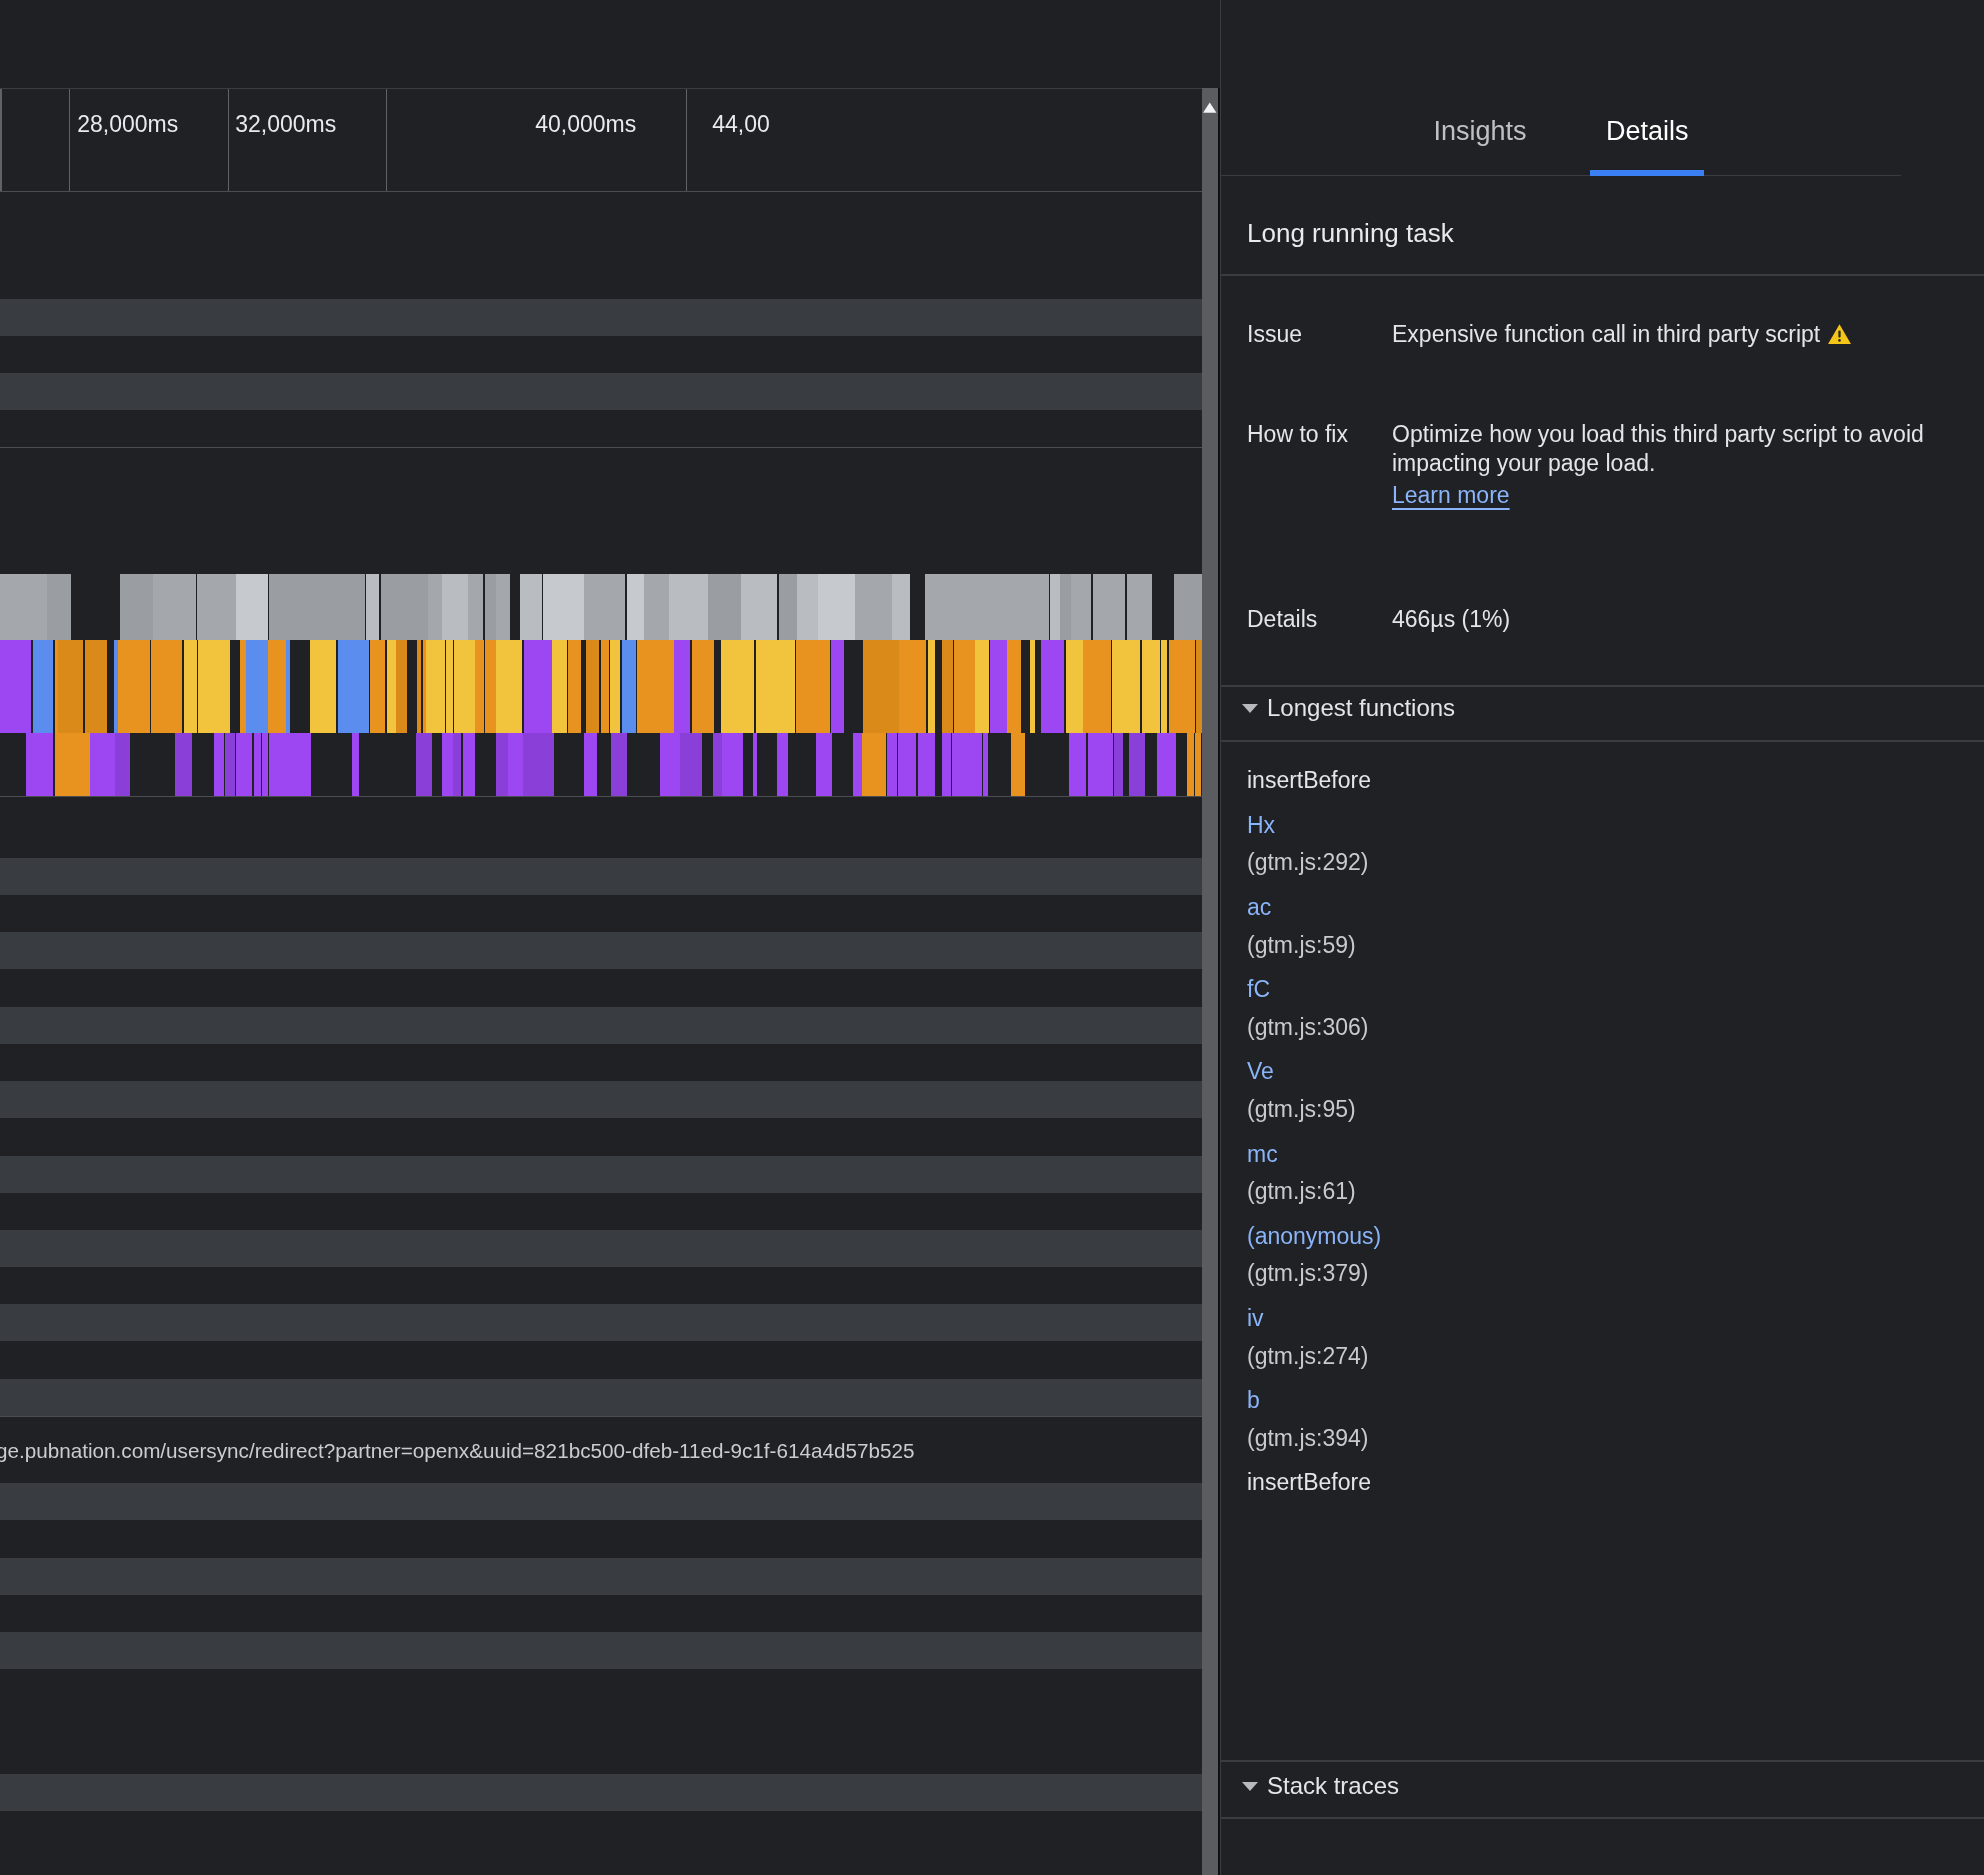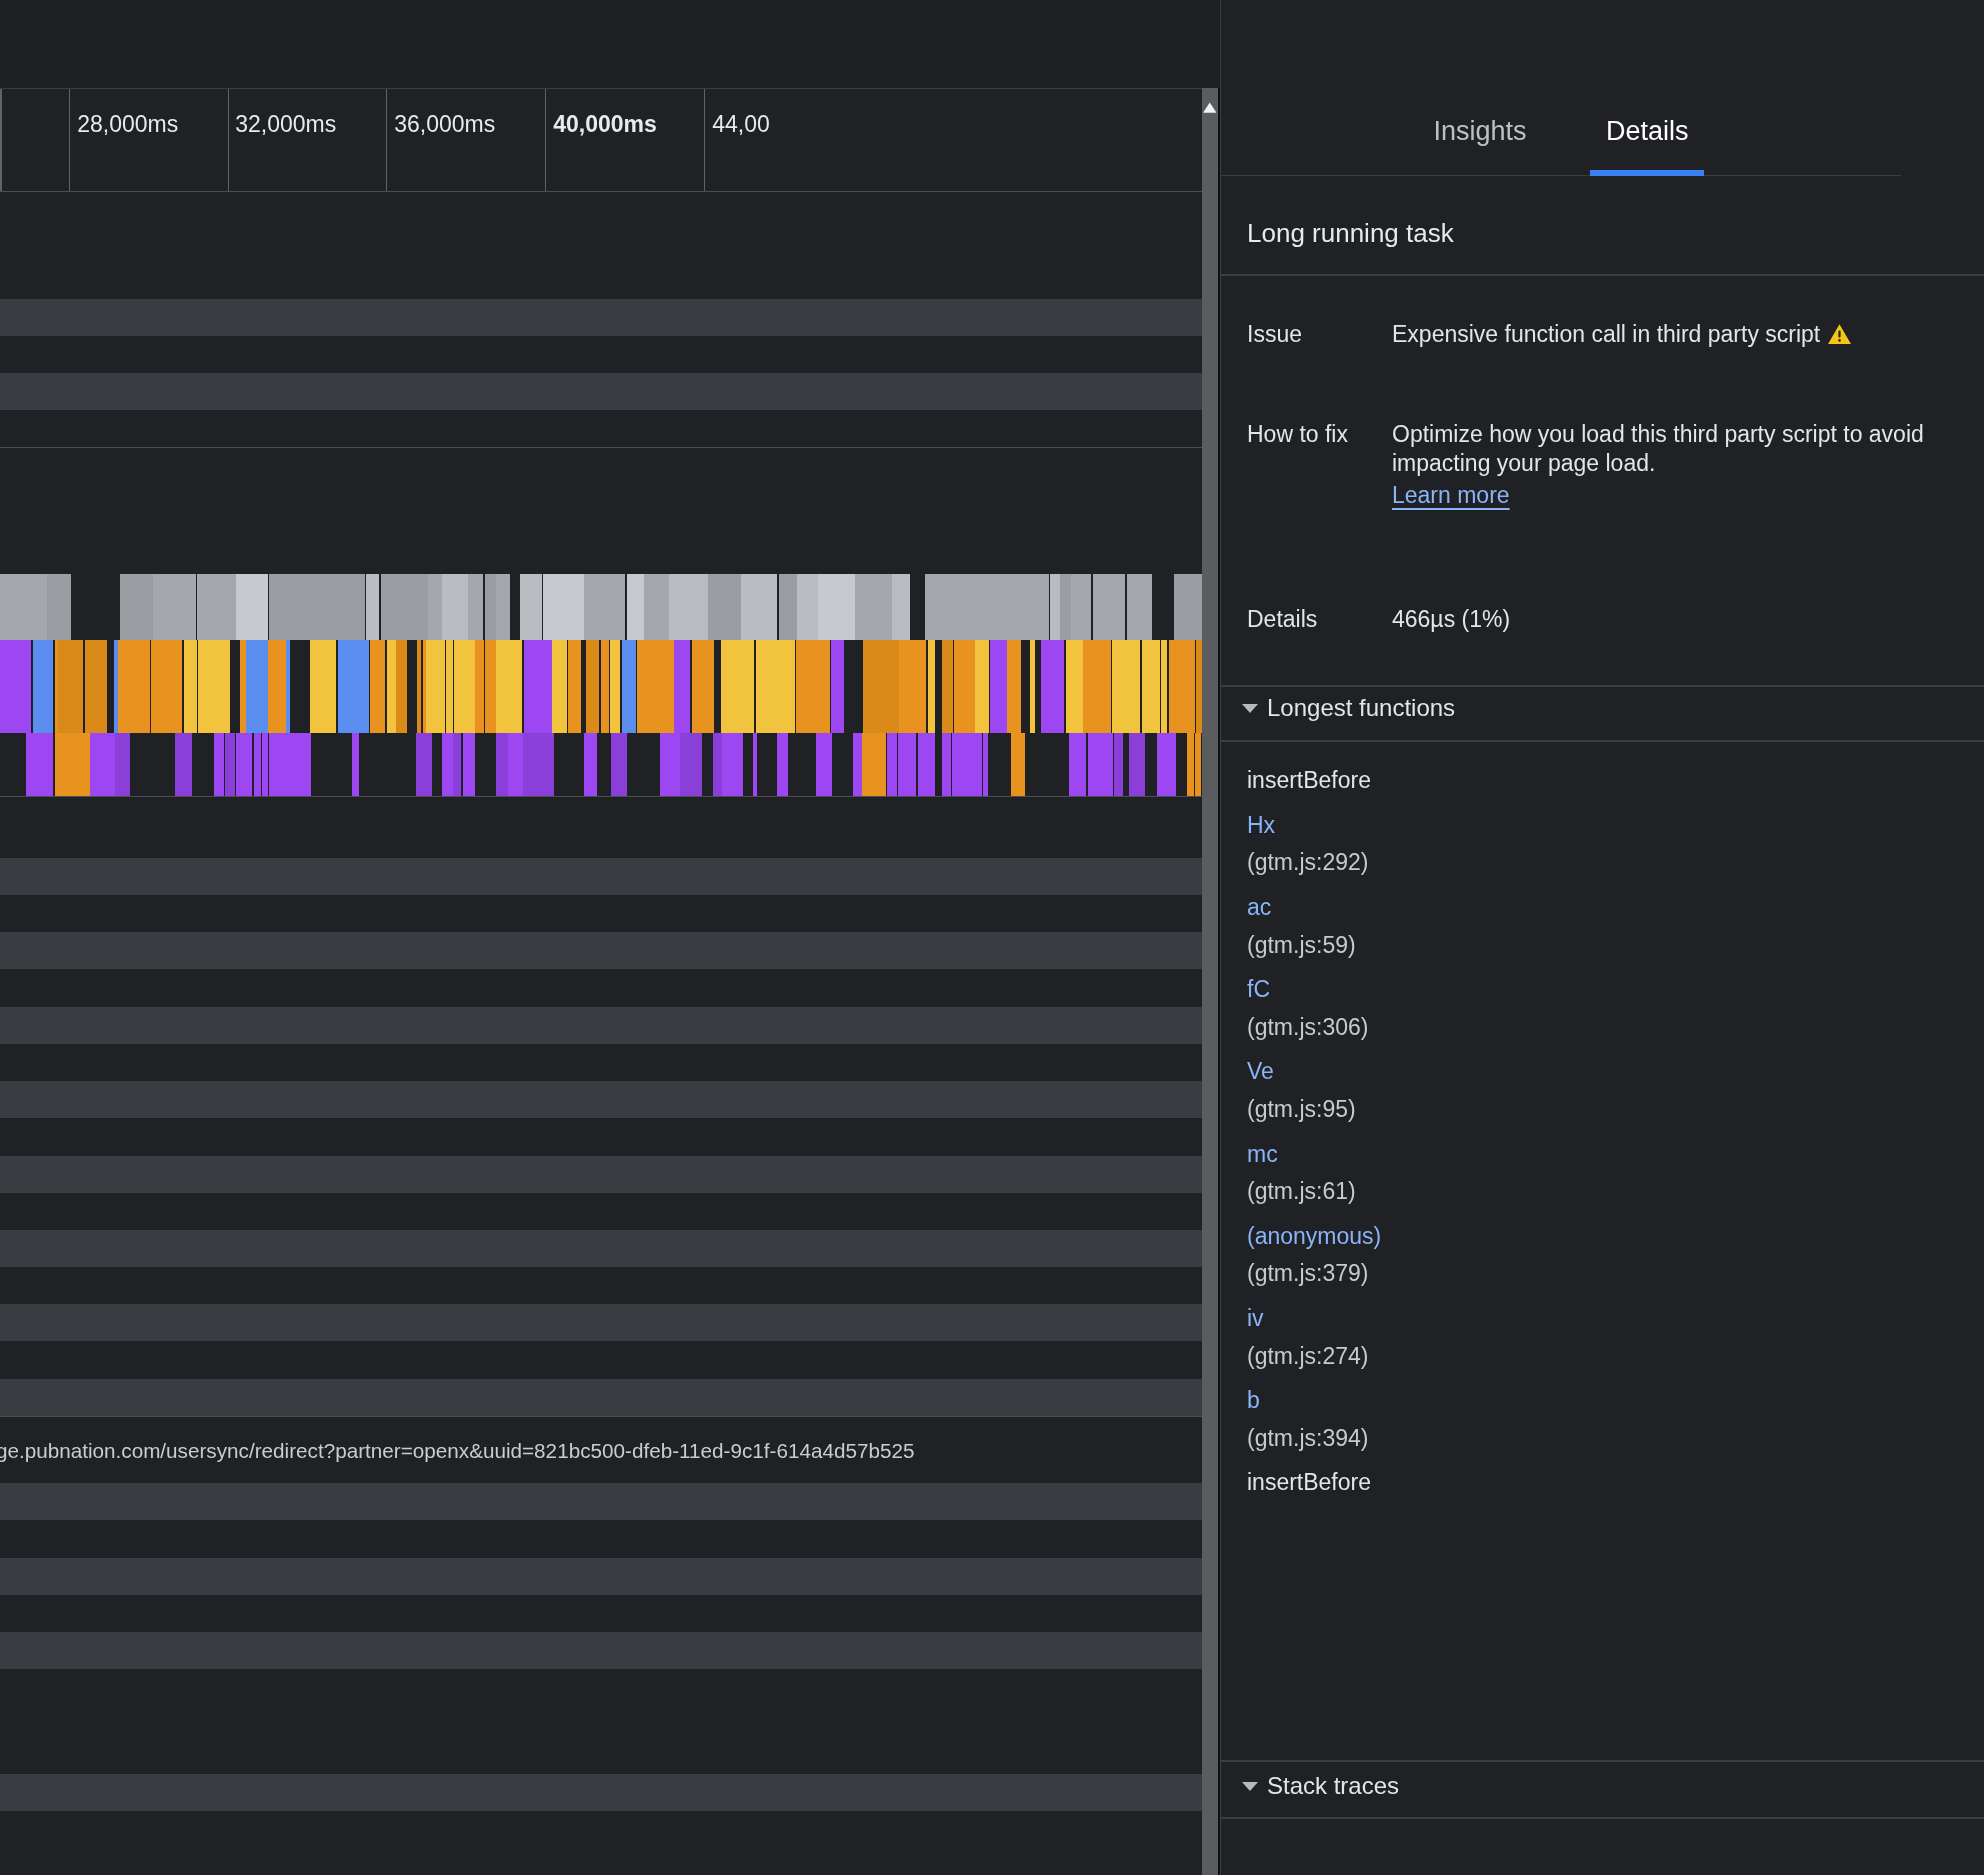--- a/index.html
+++ b/index.html
@@ -161,24 +161,21 @@
 
   <div id="ruler">
     <div id="ruler-left-edge"></div>
     <div class="ruler-cell" style="left:0px;width:70px;"></div>
     <div class="ruler-cell" style="left:70px;width:159px;">
       <div class="ruler-label">28,000ms</div>
     </div>
     <div class="ruler-cell" style="left:228px;width:159px;">
       <div class="ruler-label">32,000ms</div>
     </div>
-    <div class="ruler-cell" style="left:387px;width:159px;">
-      <div class="ruler-label">36,000ms</div>
-    </div>
-    <div class="ruler-cell" style="left:546px;width:159px;font-weight:bold;">
+    <div class="ruler-cell" style="left:528px;width:159px;">
       <div class="ruler-label">40,000ms</div>
     </div>
     <div class="ruler-cell" style="left:705px;width:497px;border-right:none;">
       <div class="ruler-label">44,00</div>
     </div>
   </div>
 
   <div id="tracks">
 
     <div class="row dark hline" style="top:0px;height:35px;"></div>

